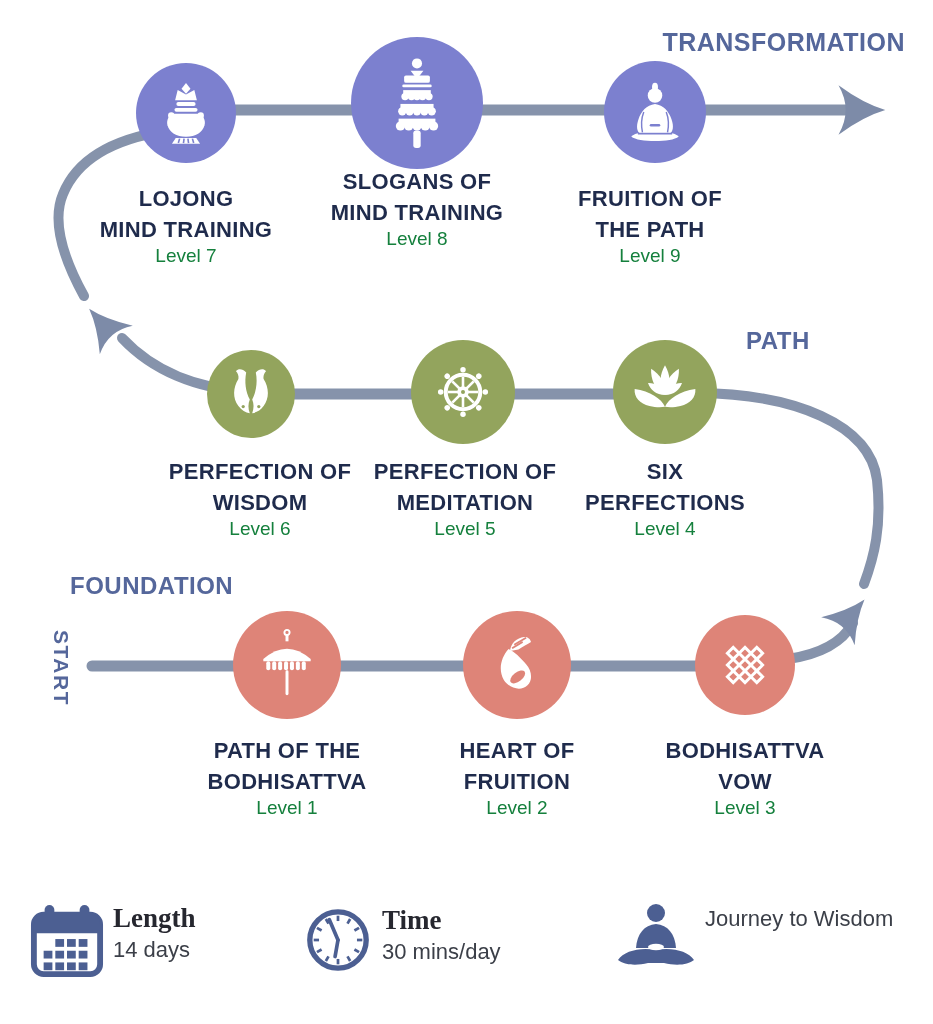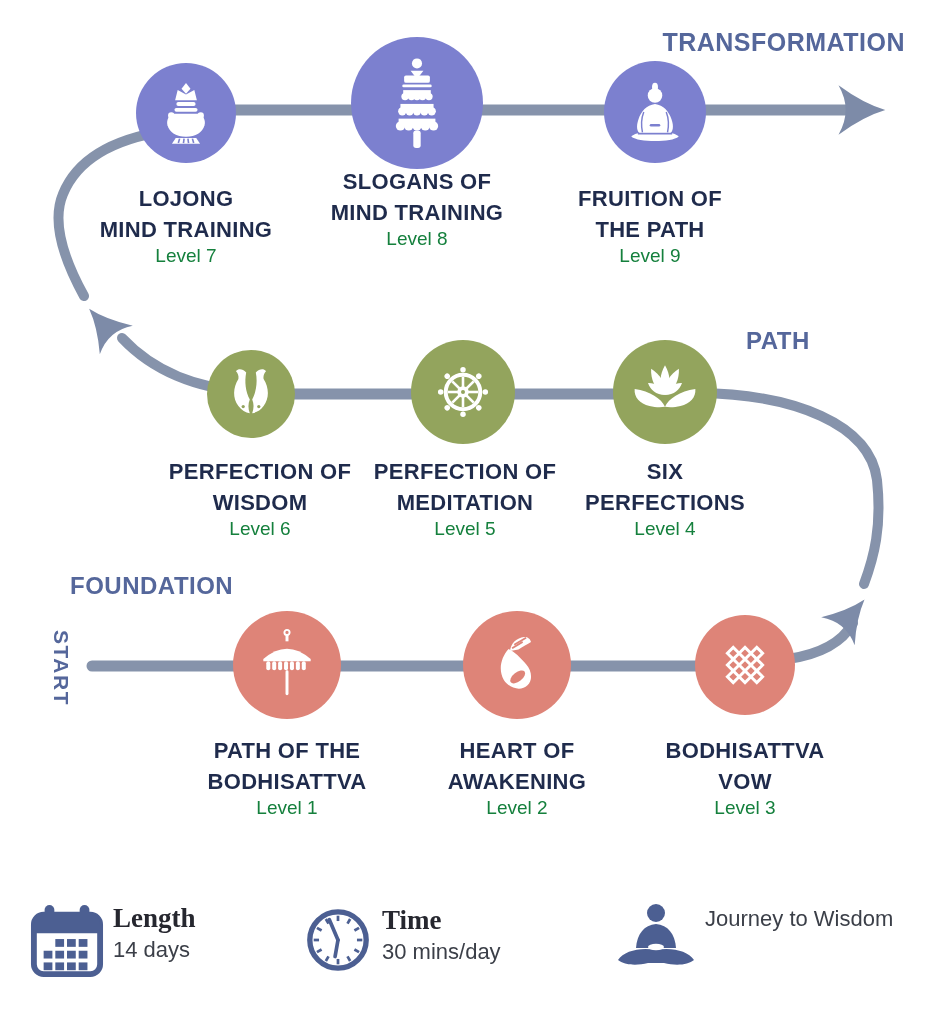--- a/index.html
+++ b/index.html
@@ -257,21 +257,21 @@
         <rect x="43.5" y="69.5" width="13" height="13"></rect>
       </g>
     </svg>
   </div>
 
   <div class="node-label" style="left:167px;top:735px;">
     <div class="node-title"><span>PATH OF THE</span><br><span>BODHISATTVA</span></div>
     <div class="node-level">Level 1</div>
   </div>
   <div class="node-label" style="left:397px;top:735px;">
-    <div class="node-title"><span>HEART OF</span><br><span>AWAKENING</span></div>
+    <div class="node-title"><span>HEART OF</span><br><span>FRUITION</span></div>
     <div class="node-level">Level 2</div>
   </div>
   <div class="node-label" style="left:625px;top:735px;">
     <div class="node-title"><span>BODHISATTVA</span><br><span>VOW</span></div>
     <div class="node-level">Level 3</div>
   </div>
 
   <div class="info-item info-item-1">
     <svg width="74" height="76" viewBox="0 0 76 76">
       <rect x="15" y="1" width="10" height="17" rx="5" fill="#4C5F92"></rect>

